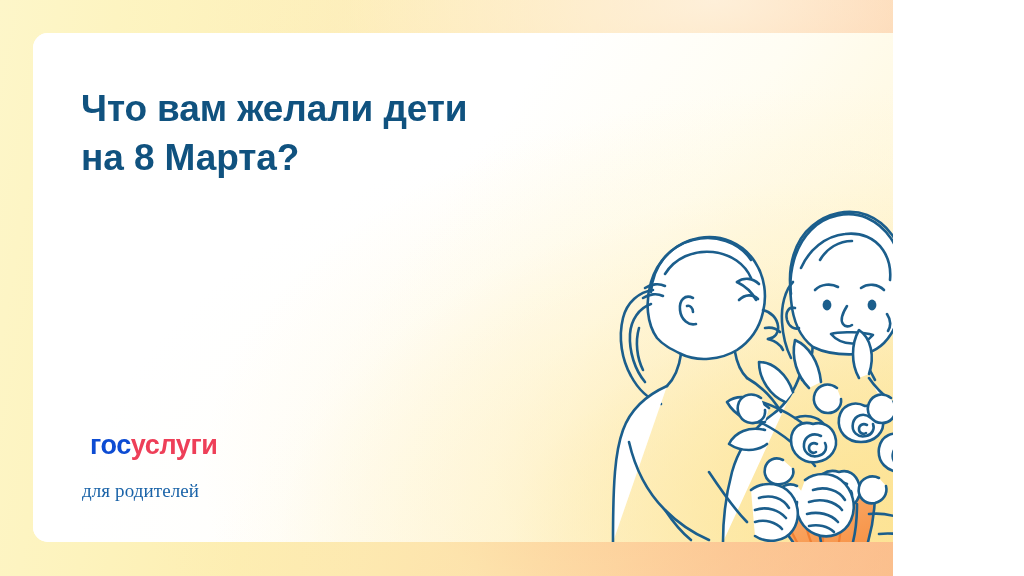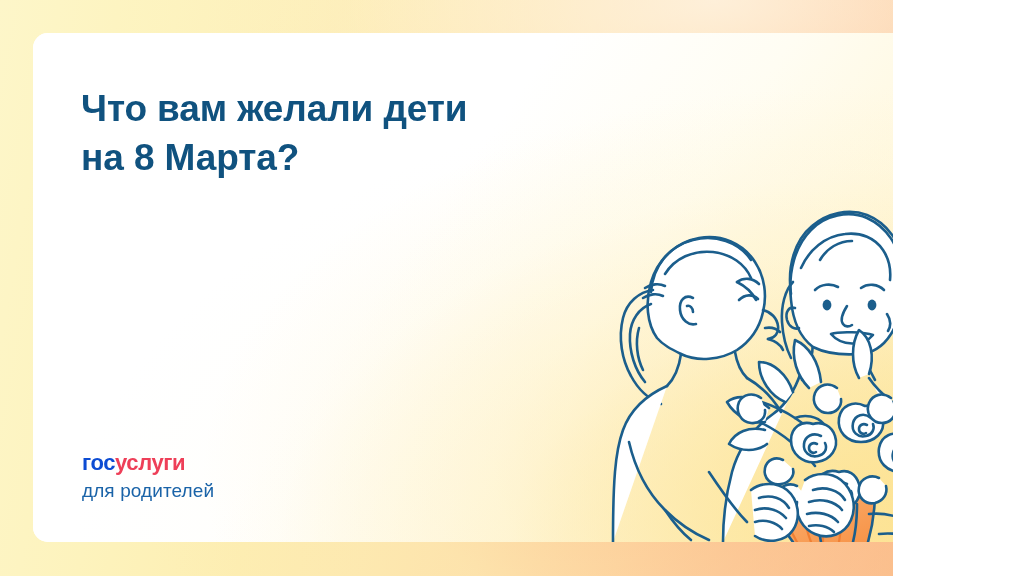--- a/index.html
+++ b/index.html
@@ -97,35 +97,37 @@
     white-space: pre-line;
   }
 
   
   .logo {
     position: absolute;
     left: 49px;
     bottom: 42px;
   }
   .logo-word {
-    font-size: 22px;
+    font-size: 27px;
     font-weight: 700;
     letter-spacing: -0.4px;
     line-height: 1;
     white-space: nowrap;
+    margin-left: 8px;
   }
   .logo-word .p1 { color: #0d4cd3; }
   .logo-word .p2 { color: #ee3f58; }
   .logo-sub {
-    margin-top: 7px;
+    margin-top: 22px;
     font-size: 19px;
     font-weight: 400;
     color: #1a63a8;
     letter-spacing: .1px;
     line-height: 1;
+    font-family: Liberation Serif, serif;
   }
 
   
   .star {
     position: absolute;
     left: 955px;
     top: 33px;
     width: 42px;
     height: 42px;
   }

